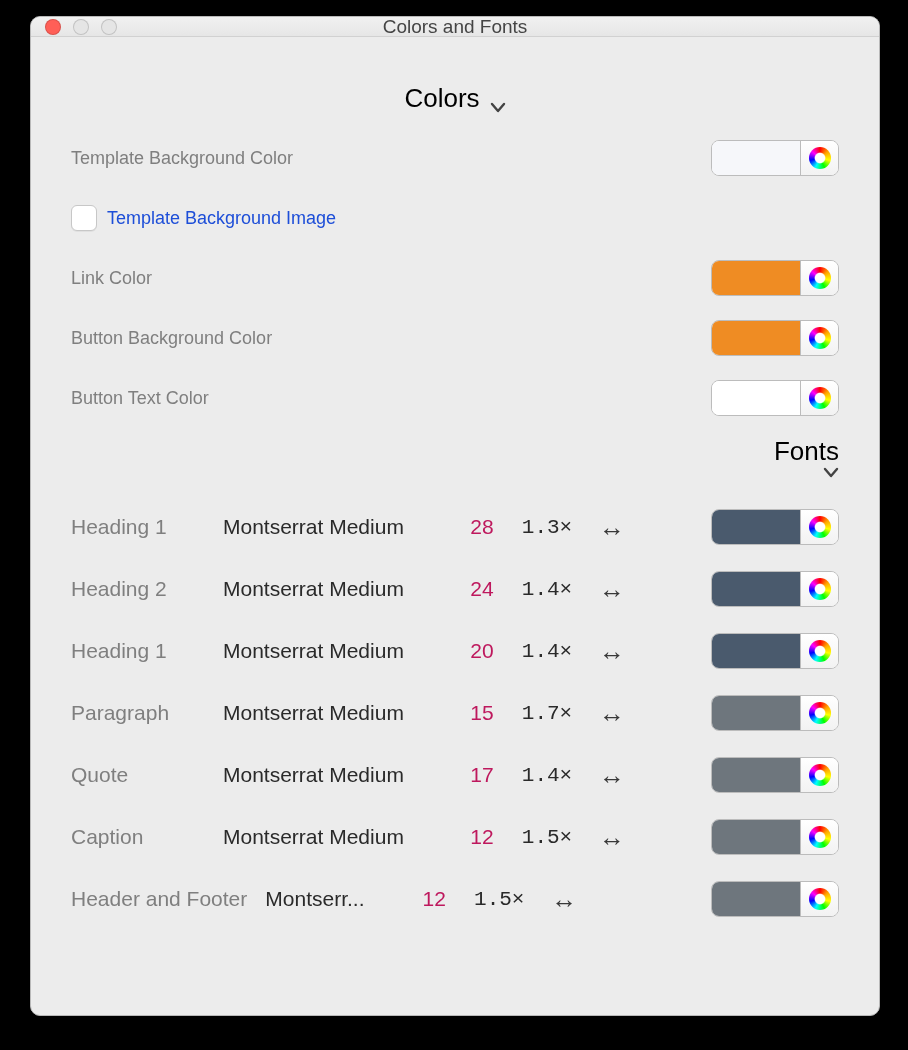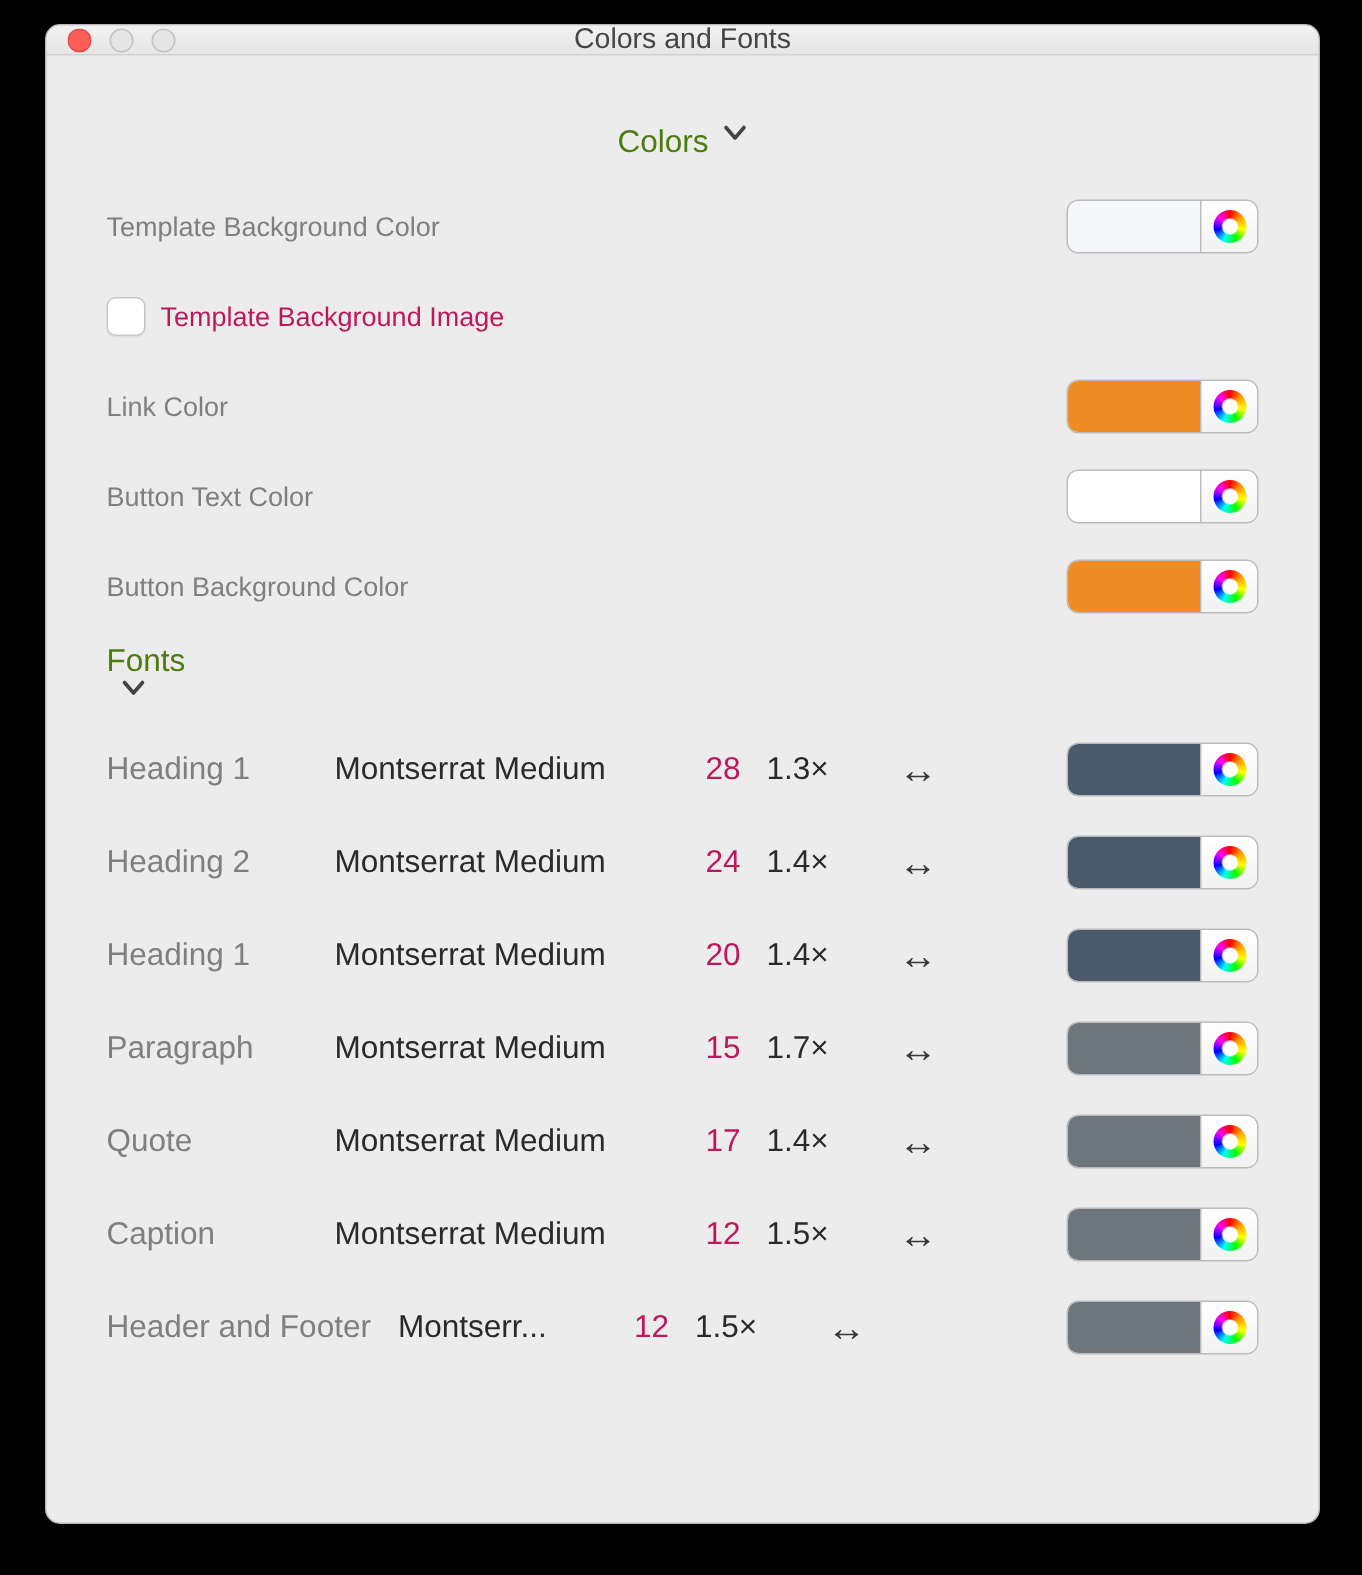--- a/index.html
+++ b/index.html
@@ -40,33 +40,33 @@
   .dot{width:16px;height:16px;border-radius:50%;border:1px solid rgba(0,0,0,.15);}
   .dot.red{background:#ff5f57;}
   .dot.min{background:#e5e5e5;}
   .dot.max{background:#e5e5e5;}
   .title-text{
     position:absolute;left:0;width:100%;
     text-align:center;font-size:19px;color:#454545;pointer-events:none;
   }
   .content{padding:22px 40px 28px 40px;}
   .section-header{
-    display:flex;justify-content:center;align-items:flex-start;
-    width:100%;font-size:21px;color:#4d7c0f;
+    display:flex;justify-content:center;align-items:flex-end;
+    width:100%;font-size:26px;color:#000000;
     margin:24px 0 22px 0;
   }
   .chev{margin-left:10px;display:inline-block;}
   .chev svg{display:block;}
   .row{
     display:flex;align-items:center;
     min-height:44px;
     margin-bottom:16px;
   }
   .row .label{color:var(--gray-text);font-size:18px;}
-  .row .label.dark{color:#be185d;}
+  .row .label.dark{color:#1d4ed8;}
   .spacer{flex:1;}
   .color-well{
     width:128px;height:36px;
     border:1px solid var(--swatch-border);
     border-radius:8px;
     display:flex;overflow:hidden;
     background:#fff;
   }
   .swatch{flex:1;}
   .picker-btn{
@@ -92,21 +92,21 @@
   
   .font-row{
     display:flex;align-items:center;
     min-height:44px;margin-bottom:18px;
     font-size:21px;
   }
   .font-row .fname{color:var(--gray-text);width:152px;}
   .font-row .fname.wide{width:auto;margin-right:18px;}
   .font-row .fface{color:#2a2a2a;width:230px;white-space:nowrap;overflow:hidden;text-overflow:ellipsis;}
   .font-row .fsize{color:#be185d;width:58px;text-align:center;}
-  .font-row .flh{color:#2a2a2a;width:72px;text-align:left;}
+  .font-row .flh{color:#2a2a2a;width:72px;text-align:center;font-family:Liberation Mono, monospace;}
   .font-row .farrow{width:58px;text-align:center;color:#383838;font-size:26px;}
   .font-row .well-wrap{margin-left:auto;}
 </style>
 </head>
 <body>
 
 <div class="window">
   <div class="title-bar">
     <div class="traffic">
       <div class="dot red"></div>
@@ -149,35 +149,35 @@
       <span class="spacer"></span>
       <div class="color-well">
         <div class="swatch" style="background:#ef8c23"></div>
         <div class="picker-btn">
             <div class="wheel"></div>
           </div>
       </div>
     </div>
 
     <div class="row">
+      <span class="label">Button Background Color</span>
+      <span class="spacer"></span>
+      <div class="color-well">
+        <div class="swatch" style="background:#ef8c23"></div>
+        <div class="picker-btn">
+            <div class="wheel"></div>
+          </div>
+      </div>
+    </div>
+
+    <div class="row">
       <span class="label">Button Text Color</span>
       <span class="spacer"></span>
       <div class="color-well">
         <div class="swatch" style="background:#ffffff"></div>
-        <div class="picker-btn">
-            <div class="wheel"></div>
-          </div>
-      </div>
-    </div>
-
-    <div class="row">
-      <span class="label">Button Background Color</span>
-      <span class="spacer"></span>
-      <div class="color-well">
-        <div class="swatch" style="background:#ef8c23"></div>
         <div class="picker-btn">
             <div class="wheel"></div>
           </div>
       </div>
     </div>
 
     <div class="section-header" style="margin-top:8px;margin-bottom:26px;flex-direction:column;">
       <span>Fonts</span>
       <span class="chev">
         <svg width="16" height="12" viewBox="0 0 16 12">

